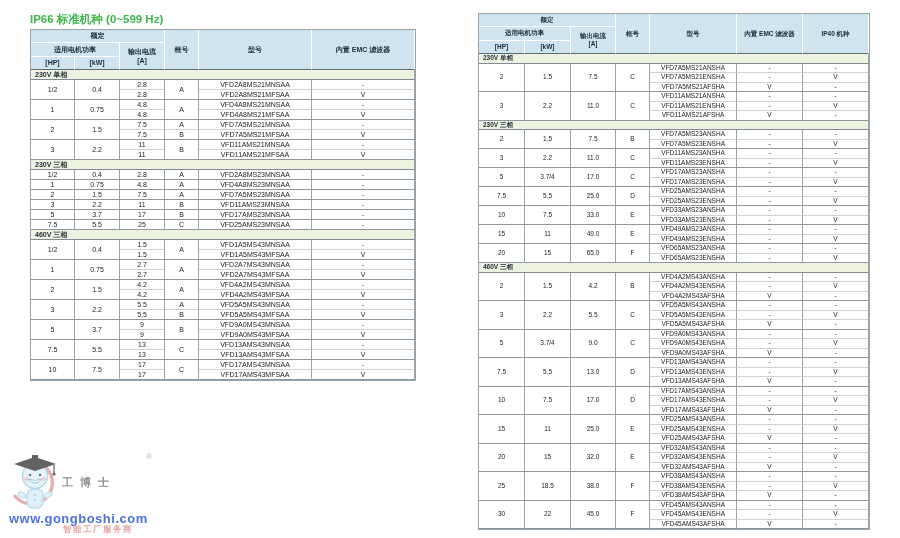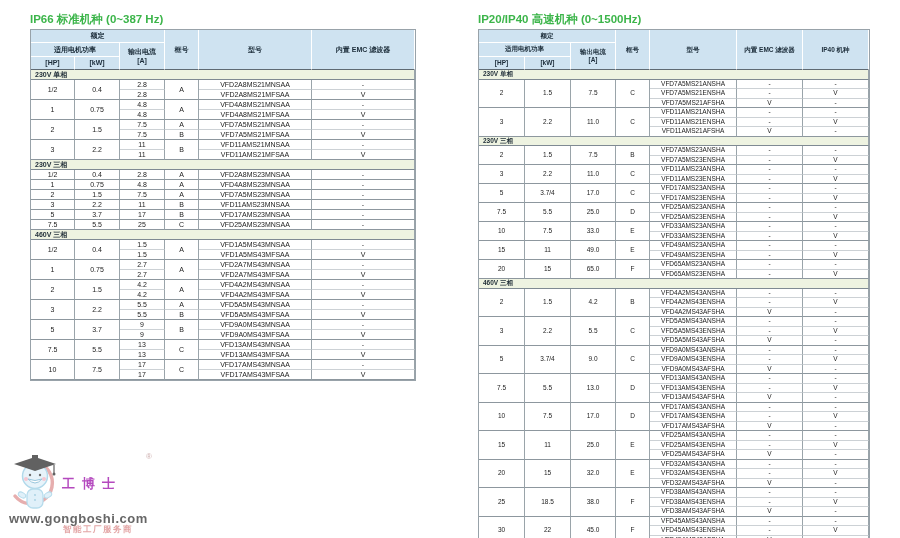--- a/index.html
+++ b/index.html
@@ -51,36 +51,36 @@
   
   .watermark{
     position:absolute;left:6px;top:450px;width:168px;height:85px;
     opacity:.8;pointer-events:none;
   }
   .wm-reg{position:absolute;left:140px;top:2px;font-size:8px;color:#c09a9a;}
   .wm-mascot{position:absolute;left:2px;top:4px;}
   .wm-name{
     position:absolute;left:56px;top:25px;width:110px;
     font-family:"Liberation Serif","DejaVu Serif",serif;
-    font-weight:bold;font-size:13px;color:#a21caf;letter-spacing:7px;white-space:nowrap;
+    font-weight:bold;font-size:11px;color:#737373;letter-spacing:7px;white-space:nowrap;
   }
   .wm-tagline{
     position:absolute;left:57px;top:49px;
     font-weight:bold;font-size:8.5px;color:#dc9090;letter-spacing:1.5px;white-space:nowrap;margin-top:25px;
   }
   .wm-url{
     position:absolute;left:3px;top:61px;
-    font-weight:bold;font-size:13px;color:#404040;letter-spacing:.5px;white-space:nowrap;
+    font-weight:bold;font-size:13px;color:#1d4ed8;letter-spacing:.5px;white-space:nowrap;
   }
 </style>
 </head>
 <body>
 
 <div class="tbl-wrap" id="table-0">
-  <div class="tbl-title">IP66 标准机种 (0~387 Hz)</div>
+  <div class="tbl-title">IP66 标准机种 (0~599 Hz)</div>
   <table>
       <colgroup>
         <col style="width: 44px;">
         <col style="width: 45px;">
         <col style="width: 45px;">
         <col style="width: 34px;">
         <col style="width: 113px;">
         <col style="width: 103px;">
       </colgroup>
       <tbody>
@@ -299,21 +299,20 @@
         <tr>
           <td class="bb">17</td>
           <td class="bb">VFD17AMS43MFSAA</td>
           <td class="bb">V</td>
         </tr>
       </tbody>
     </table>
 </div>
 
 <div class="tbl-wrap" id="table-1">
-  <div class="tbl-title">IP20/IP40 高速机种 (0~1500Hz)</div>
   <table>
       <colgroup>
         <col style="width: 46px;">
         <col style="width: 46px;">
         <col style="width: 45px;">
         <col style="width: 34px;">
         <col style="width: 87px;">
         <col style="width: 66px;">
         <col style="width: 66px;">
       </colgroup>

